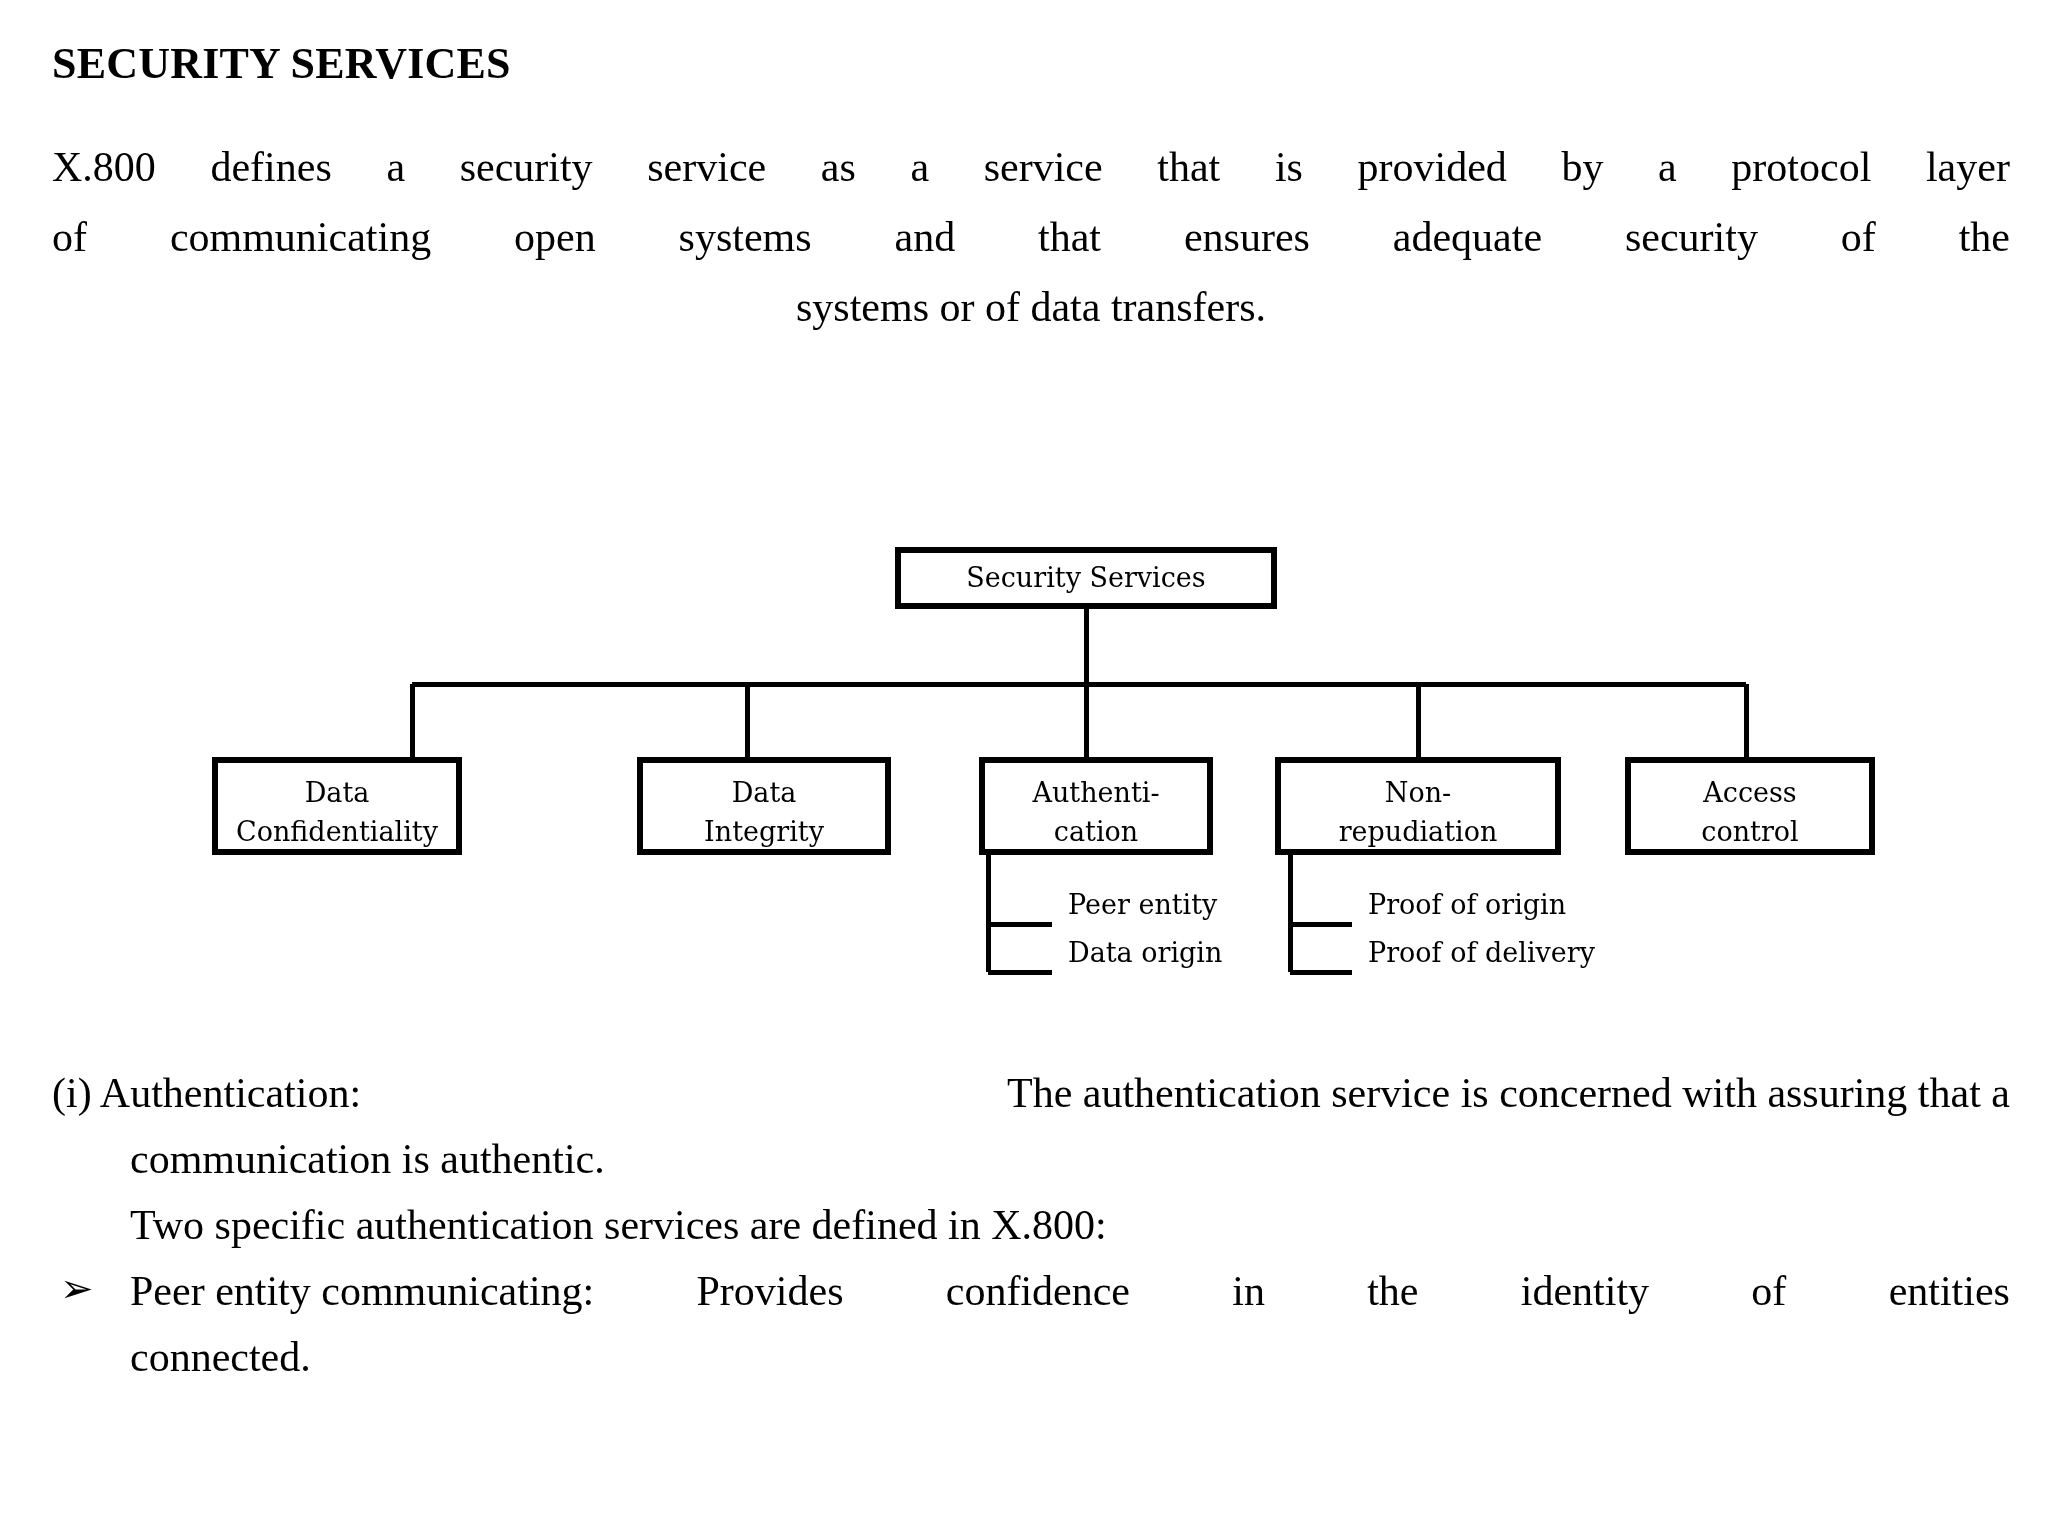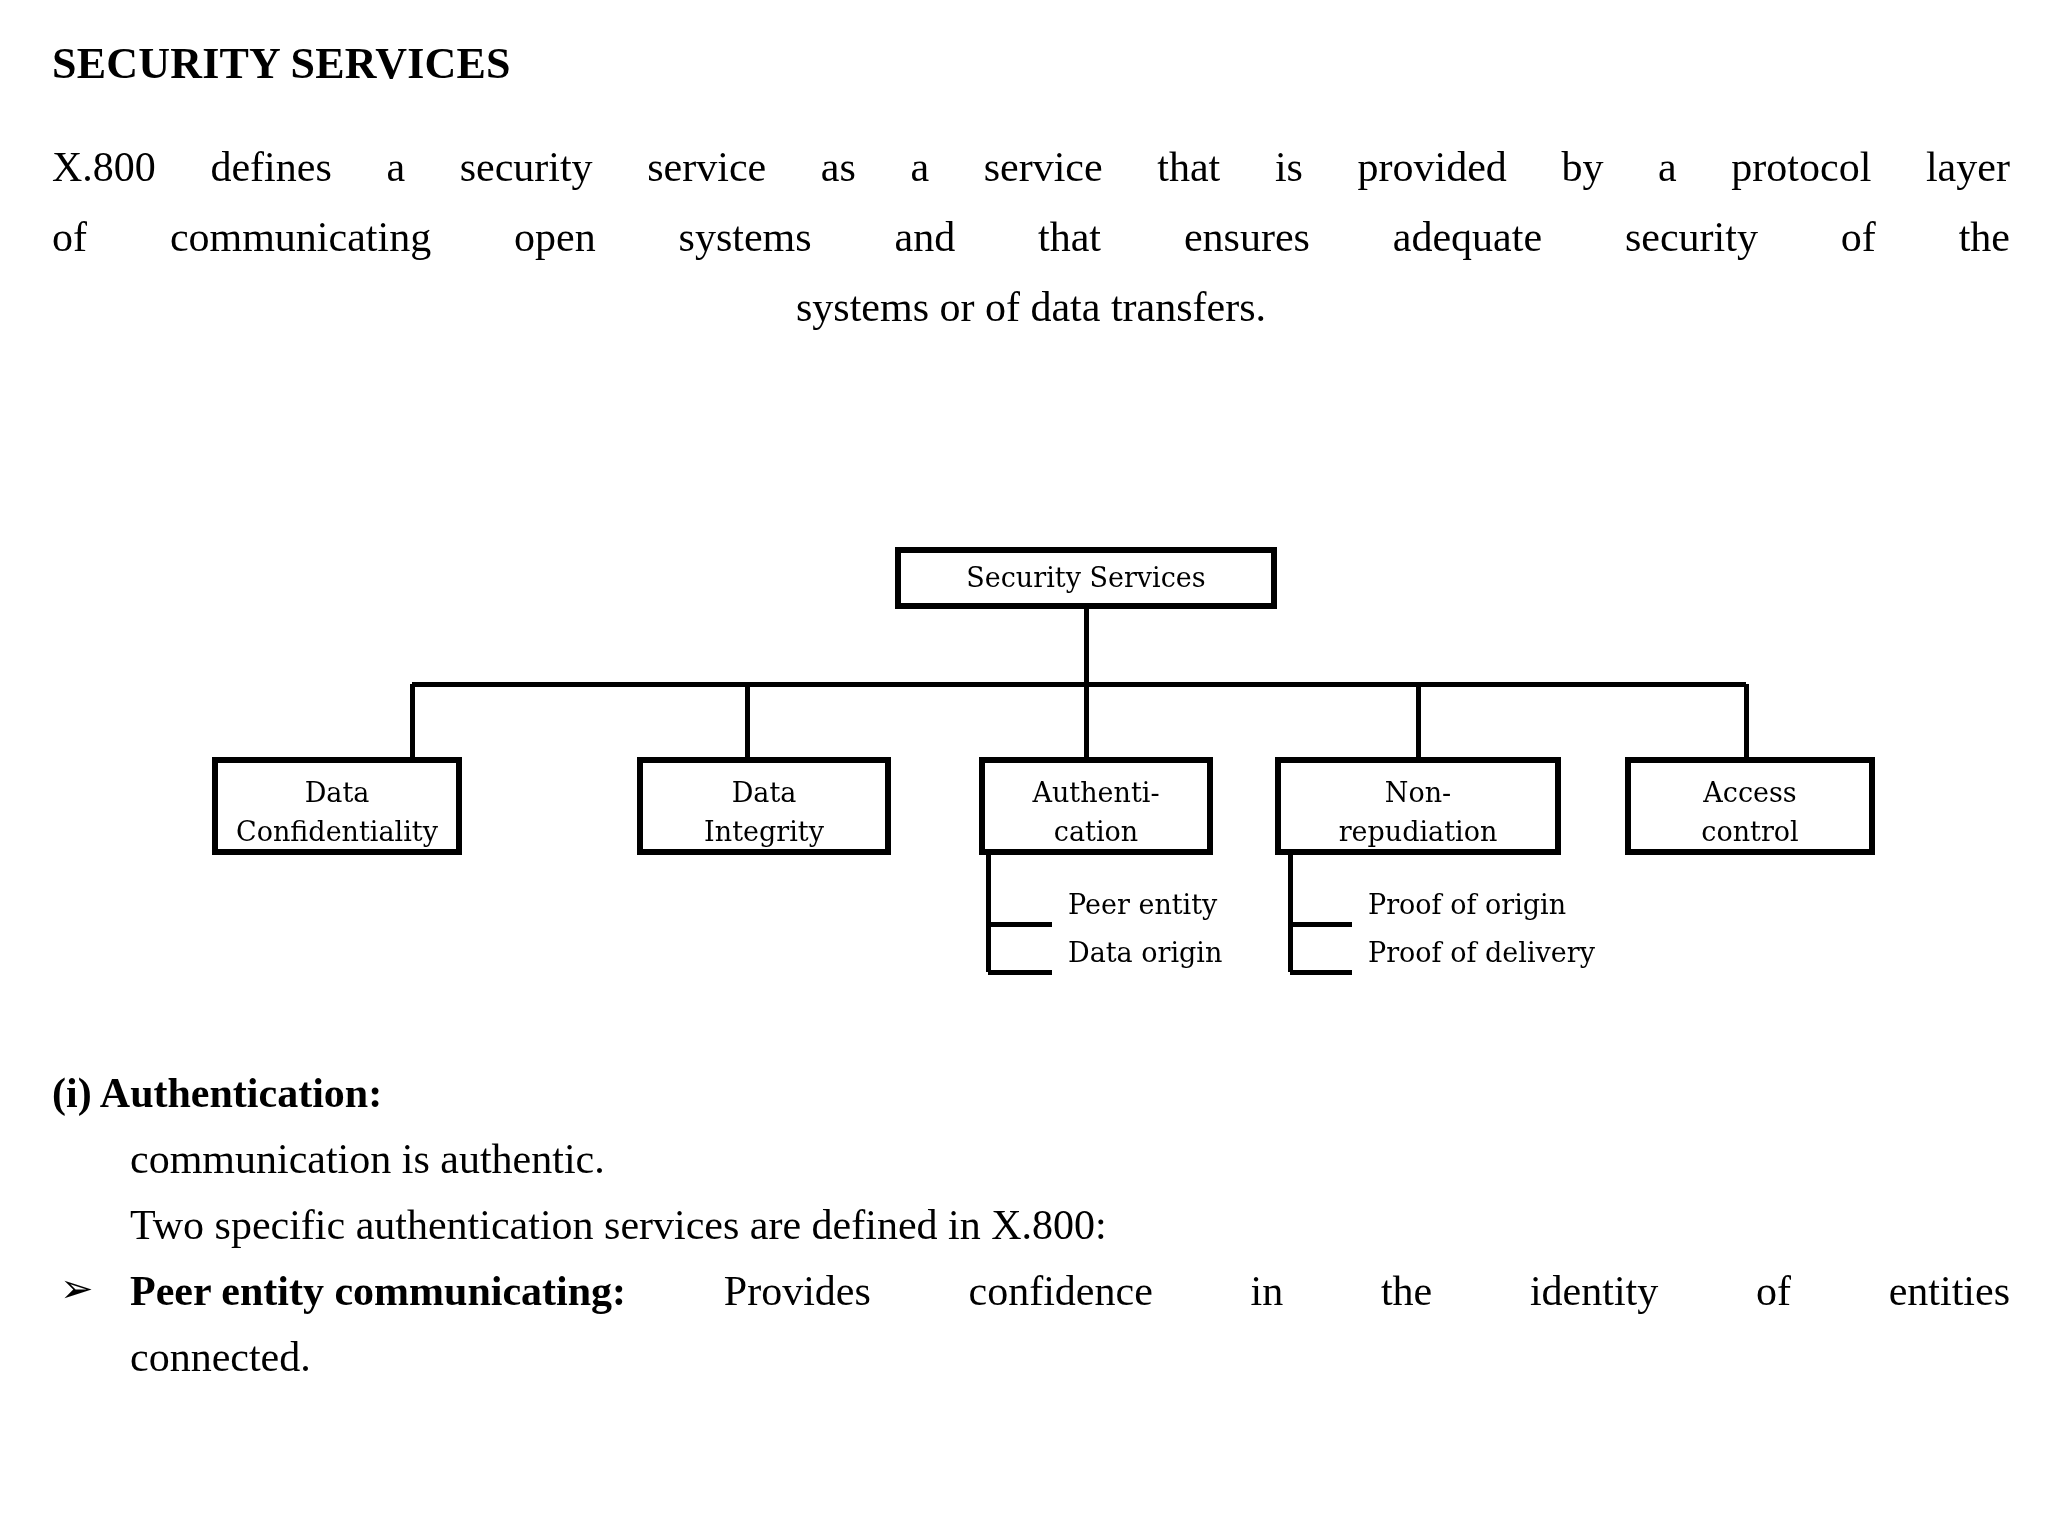--- a/index.html
+++ b/index.html
@@ -93,21 +93,21 @@
   }
 
   .blk .row {
     display: flex;
     width: 100%;
     white-space: nowrap;
   }
   .blk .row.justified { justify-content: space-between; }
   .blk .row.plain { justify-content: flex-start; }
 
-  .b { font-weight: bold; }
+  .b { font-weight: normal; }
 
   .bullet-row {
     position: relative;
     padding-left: 78px;
   }
   .bullet-glyph {
     position: absolute;
     left: 8px;
     top: -2px;
     font-size: 40px;
@@ -220,20 +220,21 @@
         <text x="1368" y="438">Proof of delivery</text>
       </g>
     </svg>
   </div>
 
   <div class="lower">
 
     <div class="blk">
       <div class="row justified">
         <span class="b">(i) Authentication:</span>
+        <span>The authentication service is concerned with assuring that a</span>
       </div>
       <div class="row plain hang-line">
         <span>communication is authentic.</span>
       </div>
     </div>
 
     <div class="blk">
       <div class="row plain hang-line">
         <span>Two specific authentication services are defined in X.800:</span>
       </div>

